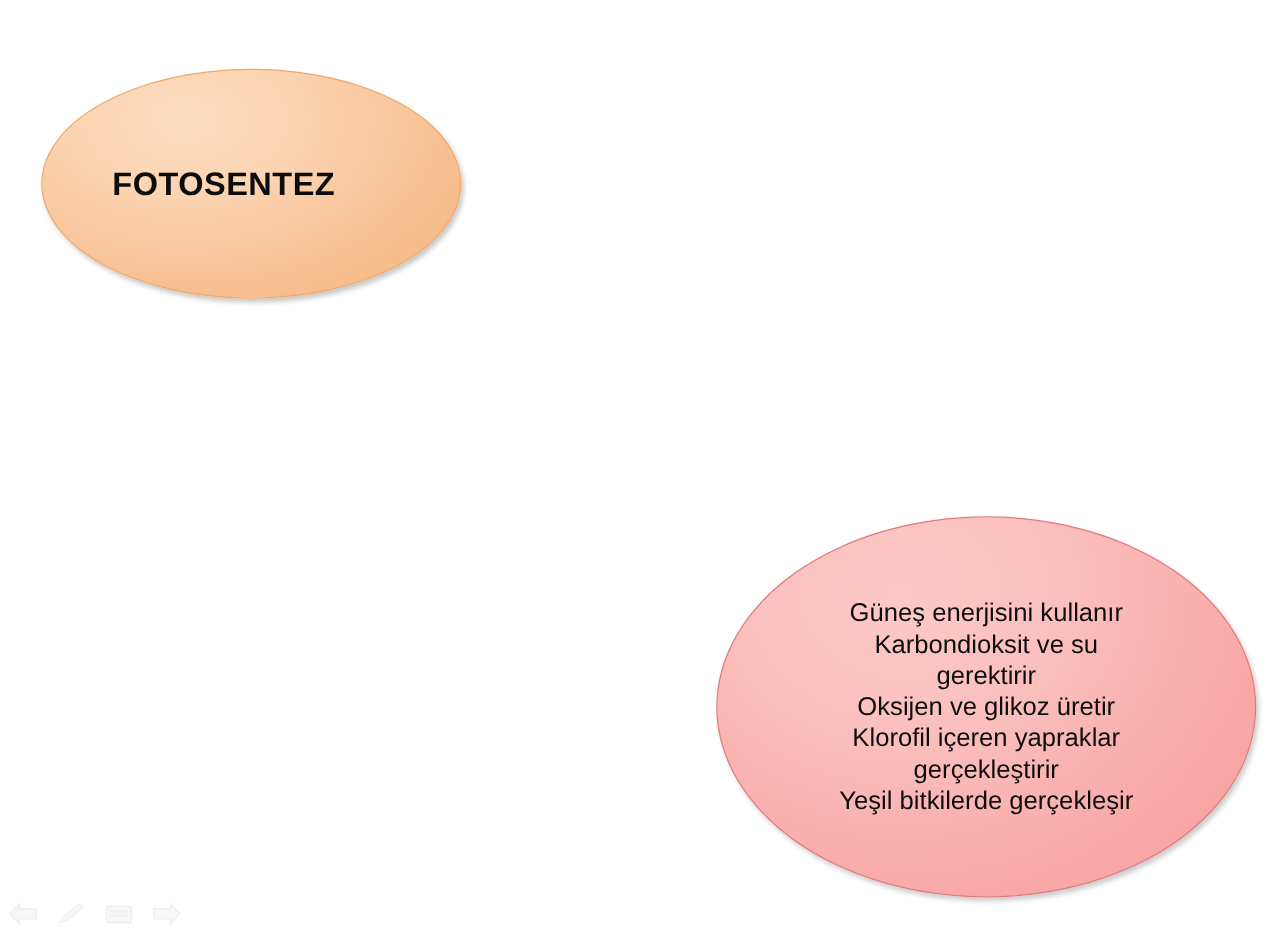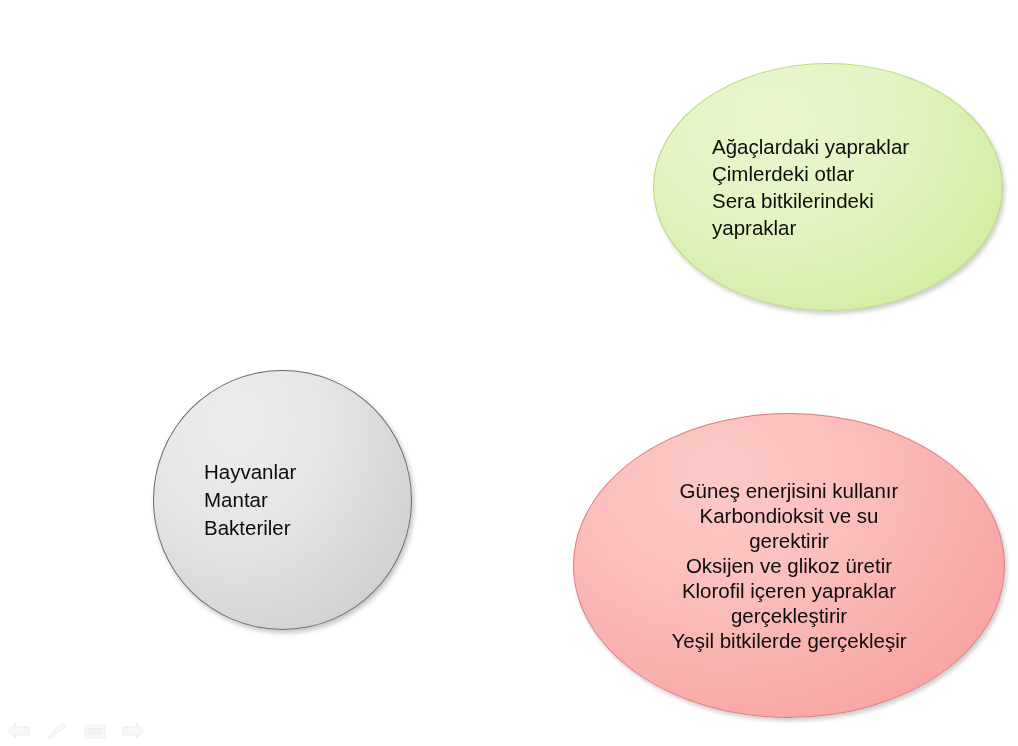--- a/index.html
+++ b/index.html
@@ -142,33 +142,25 @@
     height: 22px;
     display: block;
     opacity: 0.55;
   }
 </style>
 </head>
 <body>
 
 <div id="canvas">
 
-
-  <div class="ellipse" id="ellipse-yapraklar">
-    <span class="txt">Ağaçlardaki yapraklar
-Çimlerdeki otlar
-Sera bitkilerindeki
-yapraklar</span>
+  <div class="ellipse" id="ellipse-fotosentez">
+    <span class="txt">FOTOSENTEZ</span>
   </div>
 
-  <div class="ellipse" id="ellipse-tuketiciler">
-    <span class="txt">Hayvanlar
-Mantar
-Bakteriler</span>
-  </div>
+
 
 
   <div class="ellipse" id="ellipse-ozellikler">
     <span class="txt">Güneş enerjisini kullanır
 Karbondioksit ve su
 gerektirir
 Oksijen ve glikoz üretir
 Klorofil içeren yapraklar
 gerçekleştirir
 Yeşil bitkilerde gerçekleşir</span>

